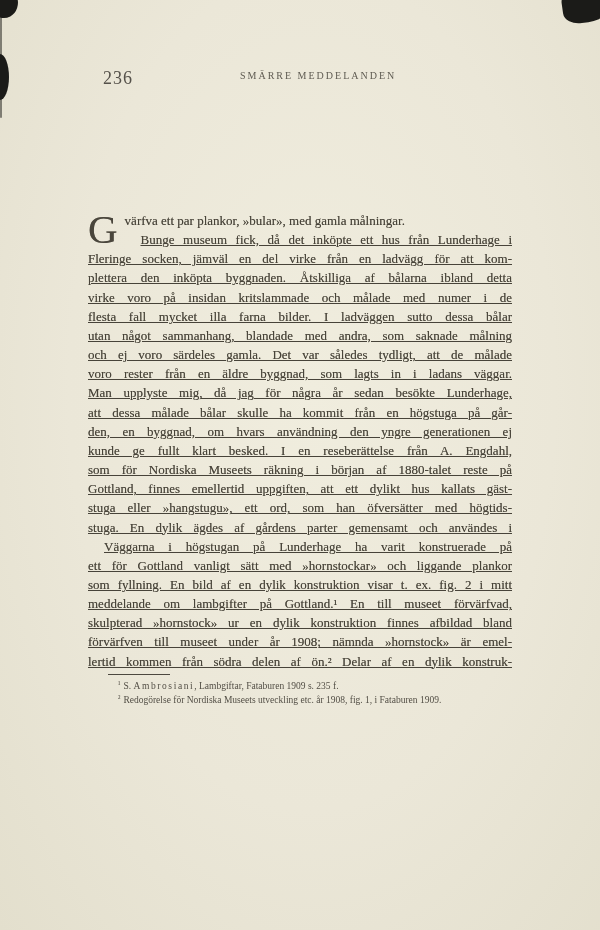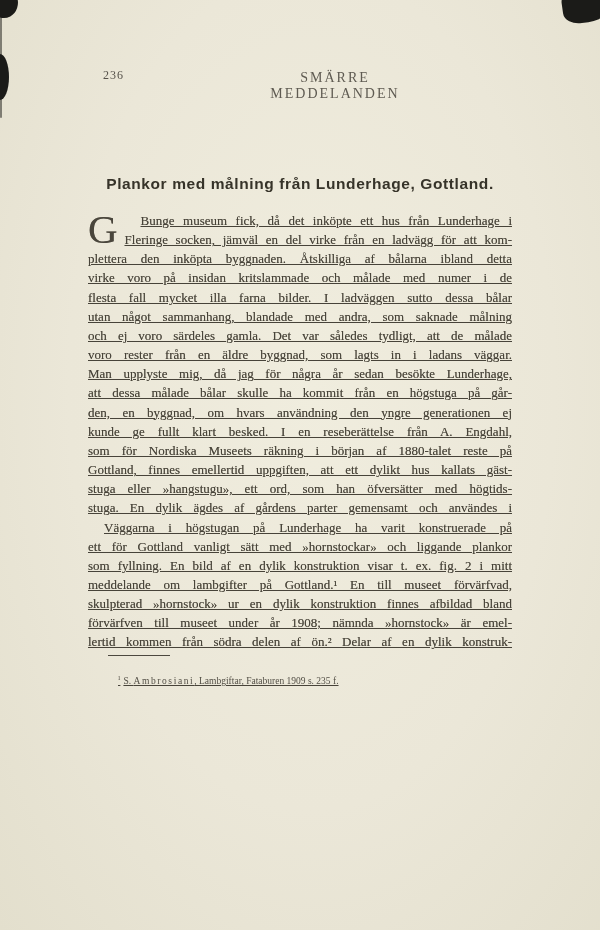--- a/index.html
+++ b/index.html
@@ -16,25 +16,25 @@
   
   .artifact { position: absolute; background: #1b1b18; }
   .artifact-top-left { left: -10px; top: -12px; width: 28px; height: 30px; border-radius: 40% 60% 55% 45%; transform: rotate(18deg); }
   .artifact-left-mid { left: -9px; top: 54px; width: 18px; height: 46px; border-radius: 50%; }
   .artifact-top-right { right: -14px; top: -14px; width: 52px; height: 36px; border-radius: 45% 55% 65% 40%; transform: rotate(-8deg); }
   .artifact-left-strip { left: 0; top: 812px; width: 2px; height: 118px; background: rgba(42,42,36,0.55); border-radius: 1px; }
 
   .header-row { position: absolute; top: 68px; left: 0; width: 600px; height: 16px; }
   .page-number {
     position: absolute; left: 103px; top: 0;
-    font-size: 12px; letter-spacing: 1px; color: #55514a;
+    font-size: 18px; letter-spacing: 1px; color: #55514a;
   }
   .running-header {
     position: absolute; left: 240px; top: 2px; width: 190px;
-    text-align: center; font-size: 14px; letter-spacing: 2px;
+    text-align: left; font-size: 10px; letter-spacing: 2px;
     color: #5f5b52; font-variant: small-caps; text-transform: uppercase;
   }
 
   .article-title {
     position: absolute; left: 88px; top: 175px; width: 424px;
     text-align: center;
     font-family: "Liberation Sans", sans-serif;
     font-weight: 700; font-size: 15.5px; letter-spacing: 0.6px;
     color: #363329;
   }
@@ -58,21 +58,21 @@
     margin: 1px 7px 0 0;
     color: #4a463c;
     text-shadow: 0 0 0.6px rgba(64,58,46,0.6);
   }
 
   .footnote-rule {
     margin-top: 3px; margin-left: 20px;
     width: 62px; height: 1.5px;
     background: #4c483f;
   }
-  .footnotes { margin-top: 18px; text-decoration: underline; }
+  .footnotes { margin-top: 4px; }
   .footnote {
     padding-left: 30px;
     font-size: 9.5px; line-height: 12.5px;
     color: #524e45;
     text-shadow: none;
     text-align-last: auto;
   }
   .footnote-marker { margin-right: 3px; font-size: 8px; vertical-align: 2px; }
   .spaced { letter-spacing: 1.6px; }
 </style>
@@ -84,26 +84,26 @@
   <div class="artifact artifact-top-left"></div>
   <div class="artifact artifact-left-mid"></div>
   <div class="artifact artifact-top-right"></div>
   <div class="artifact-left-strip"></div>
 
   <div class="header-row">
     <span class="page-number">236</span>
     <span class="running-header">SMÄRRE MEDDELANDEN</span>
   </div>
 
-  <div class="article-title">Plankor med målning från Lunderhage, Gottland.</div>
 
   <div class="body-block">
 
     <div class="para">
       <div class="plines"><span class="drop-cap">G</span></div>
+      <div class="plast">värfva ett par plankor, »bular», med gamla målningar.</div>
     </div>
 
     <div class="para indent">
       <div class="plines">Bunge museum fick, då det inköpte ett hus från Lunderhage i
 Fleringe socken, jämväl en del virke från en ladvägg för att kom-
 plettera den inköpta byggnaden. Åtskilliga af bålarna ibland detta
 virke voro på insidan kritslammade och målade med numer i de
 flesta fall mycket illa farna bilder. I ladväggen sutto dessa bålar
 utan något sammanhang, blandade med andra, som saknade målning
 och ej voro särdeles gamla. Det var således tydligt, att de målade
@@ -126,17 +126,18 @@
 skulpterad »hornstock» ur en dylik konstruktion finnes afbildad bland
 förvärfven till museet under år 1908; nämnda »hornstock» är emel-
 lertid kommen från södra delen af ön.² Delar af en dylik konstruk-</div>
 
     </div>
 
     <div class="footnote-rule"></div>
 
     <div class="footnotes">
       <div class="footnote"><span class="footnote-marker">¹</span><span>S. </span><span class="spaced">Ambrosiani</span><span>, Lambgiftar, Fataburen 1909 s. 235 f.</span></div>
+      <div class="footnote"><span class="footnote-marker">²</span><span></span><span class="spaced"></span><span>Redogörelse för Nordiska Museets utveckling etc. år 1908, fig. 1, i Fataburen 1909.</span></div>
     </div>
 
   </div>
 
 </div>
 
 </body></html>

